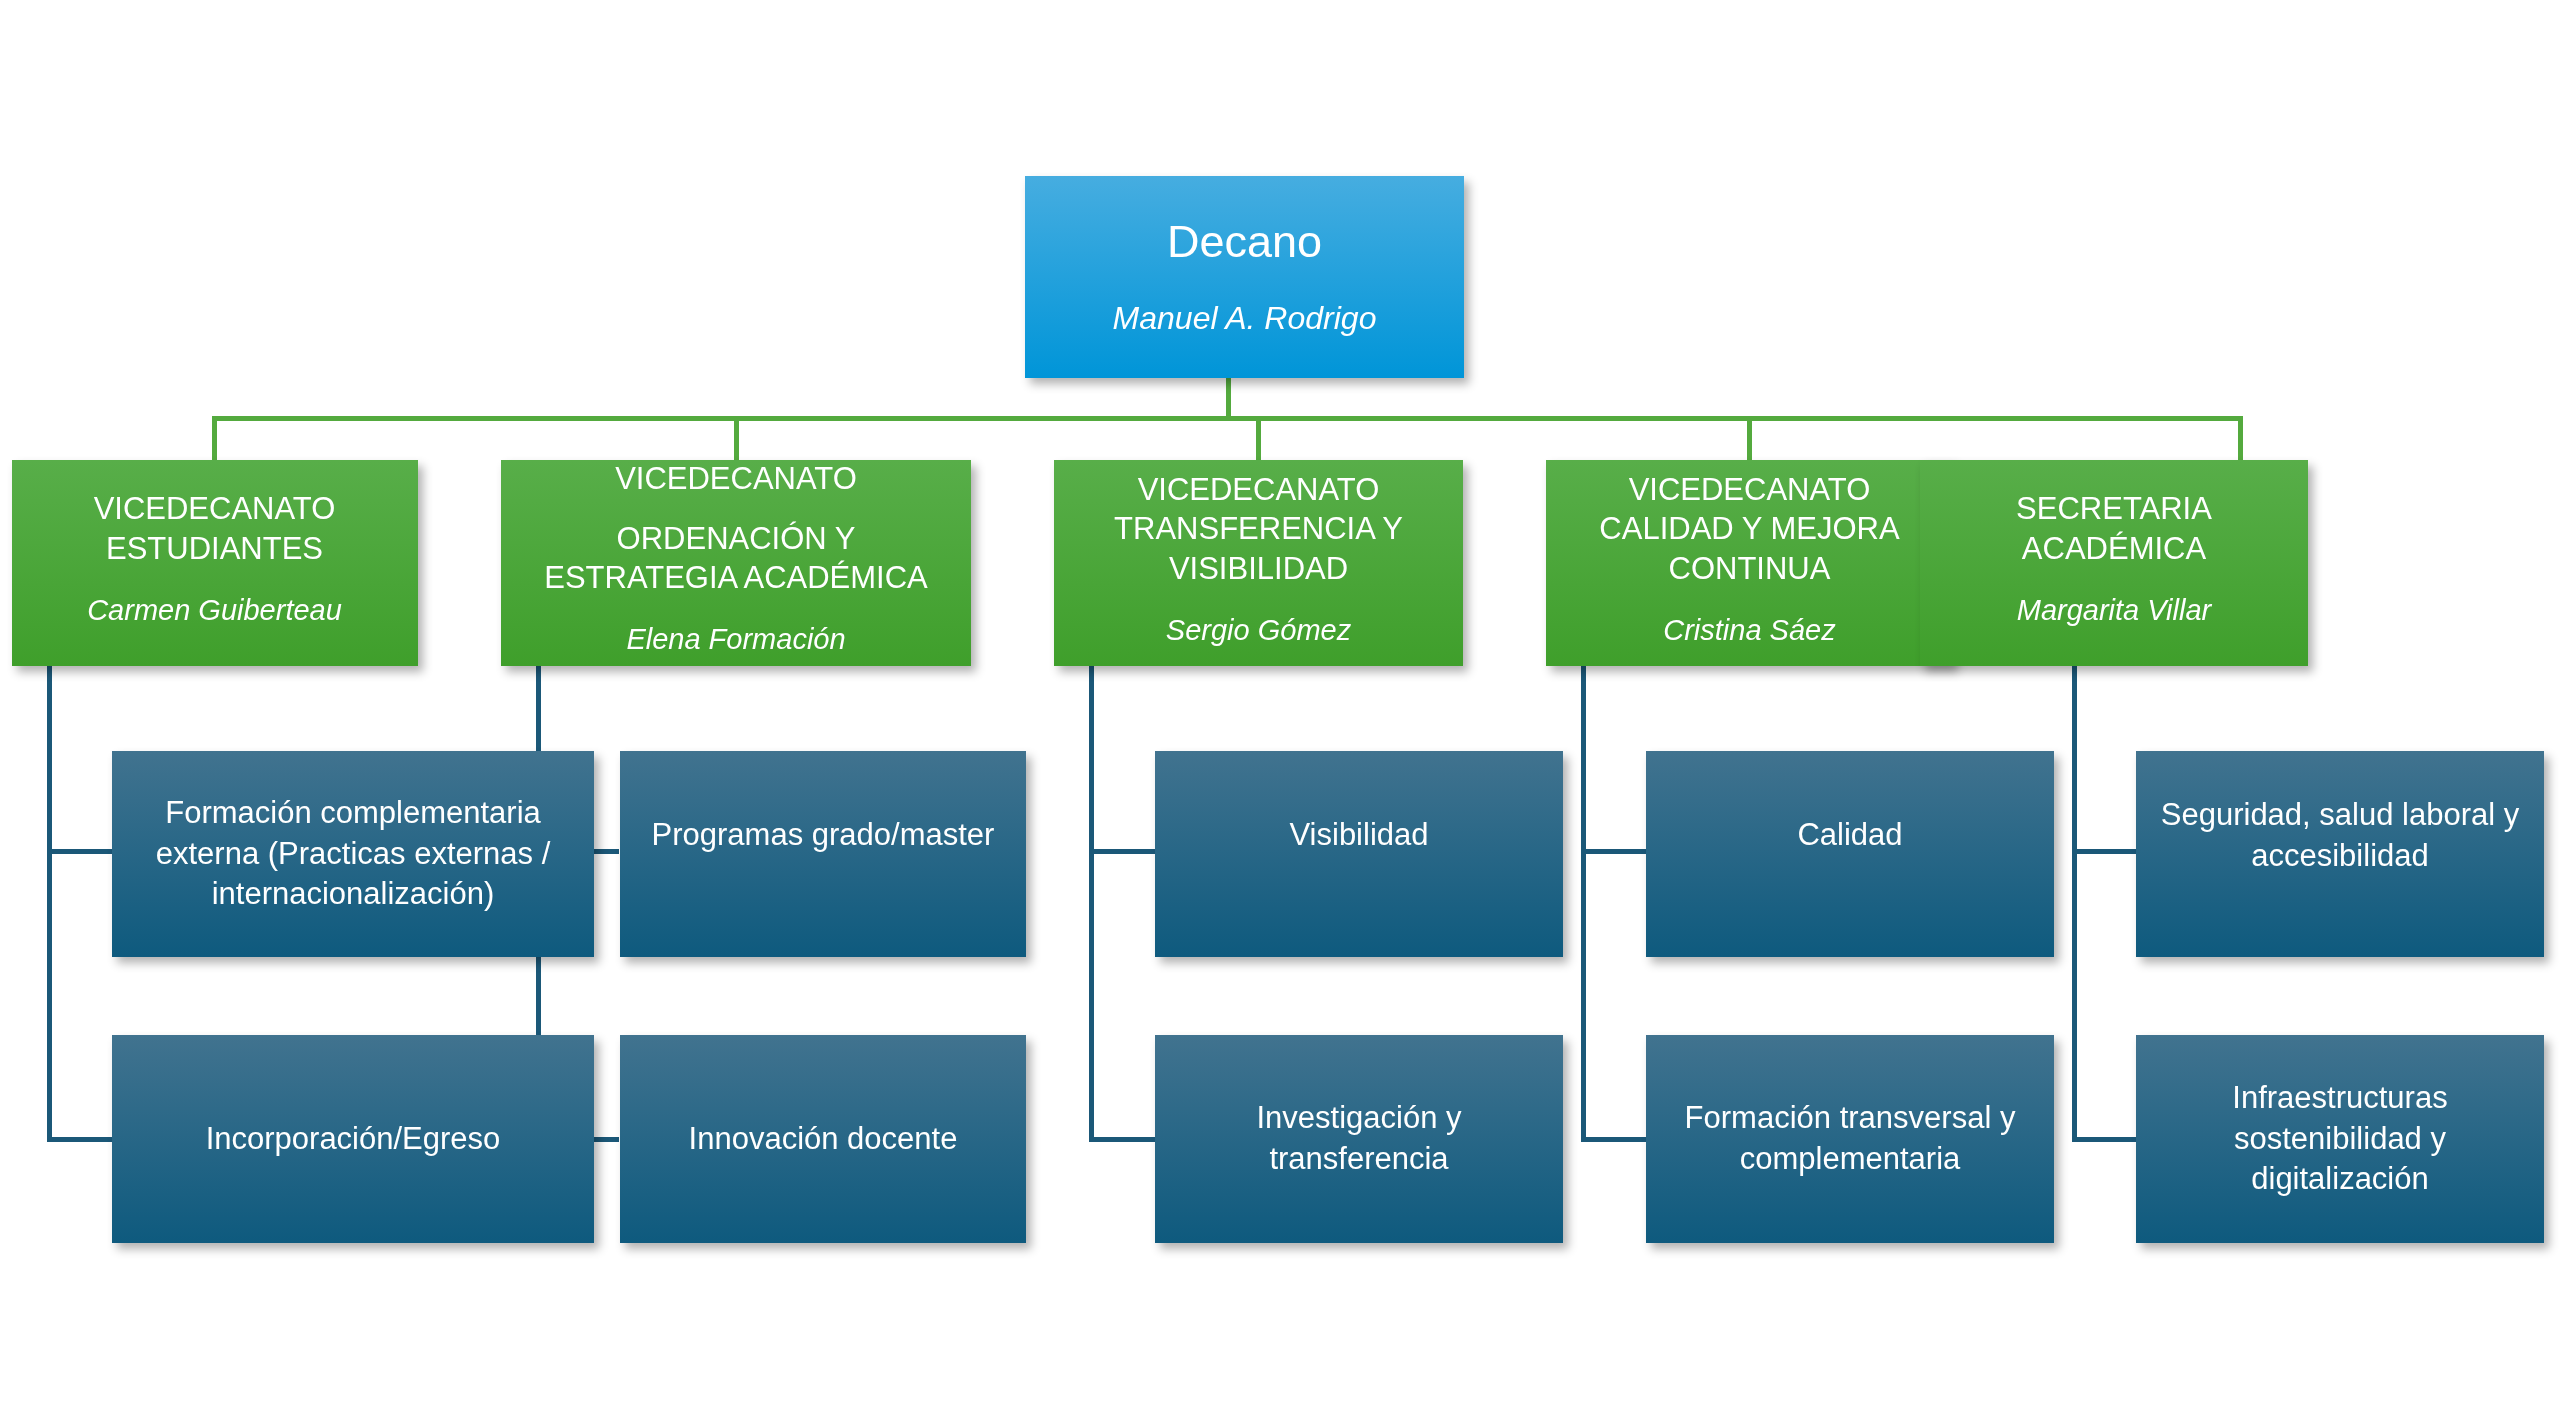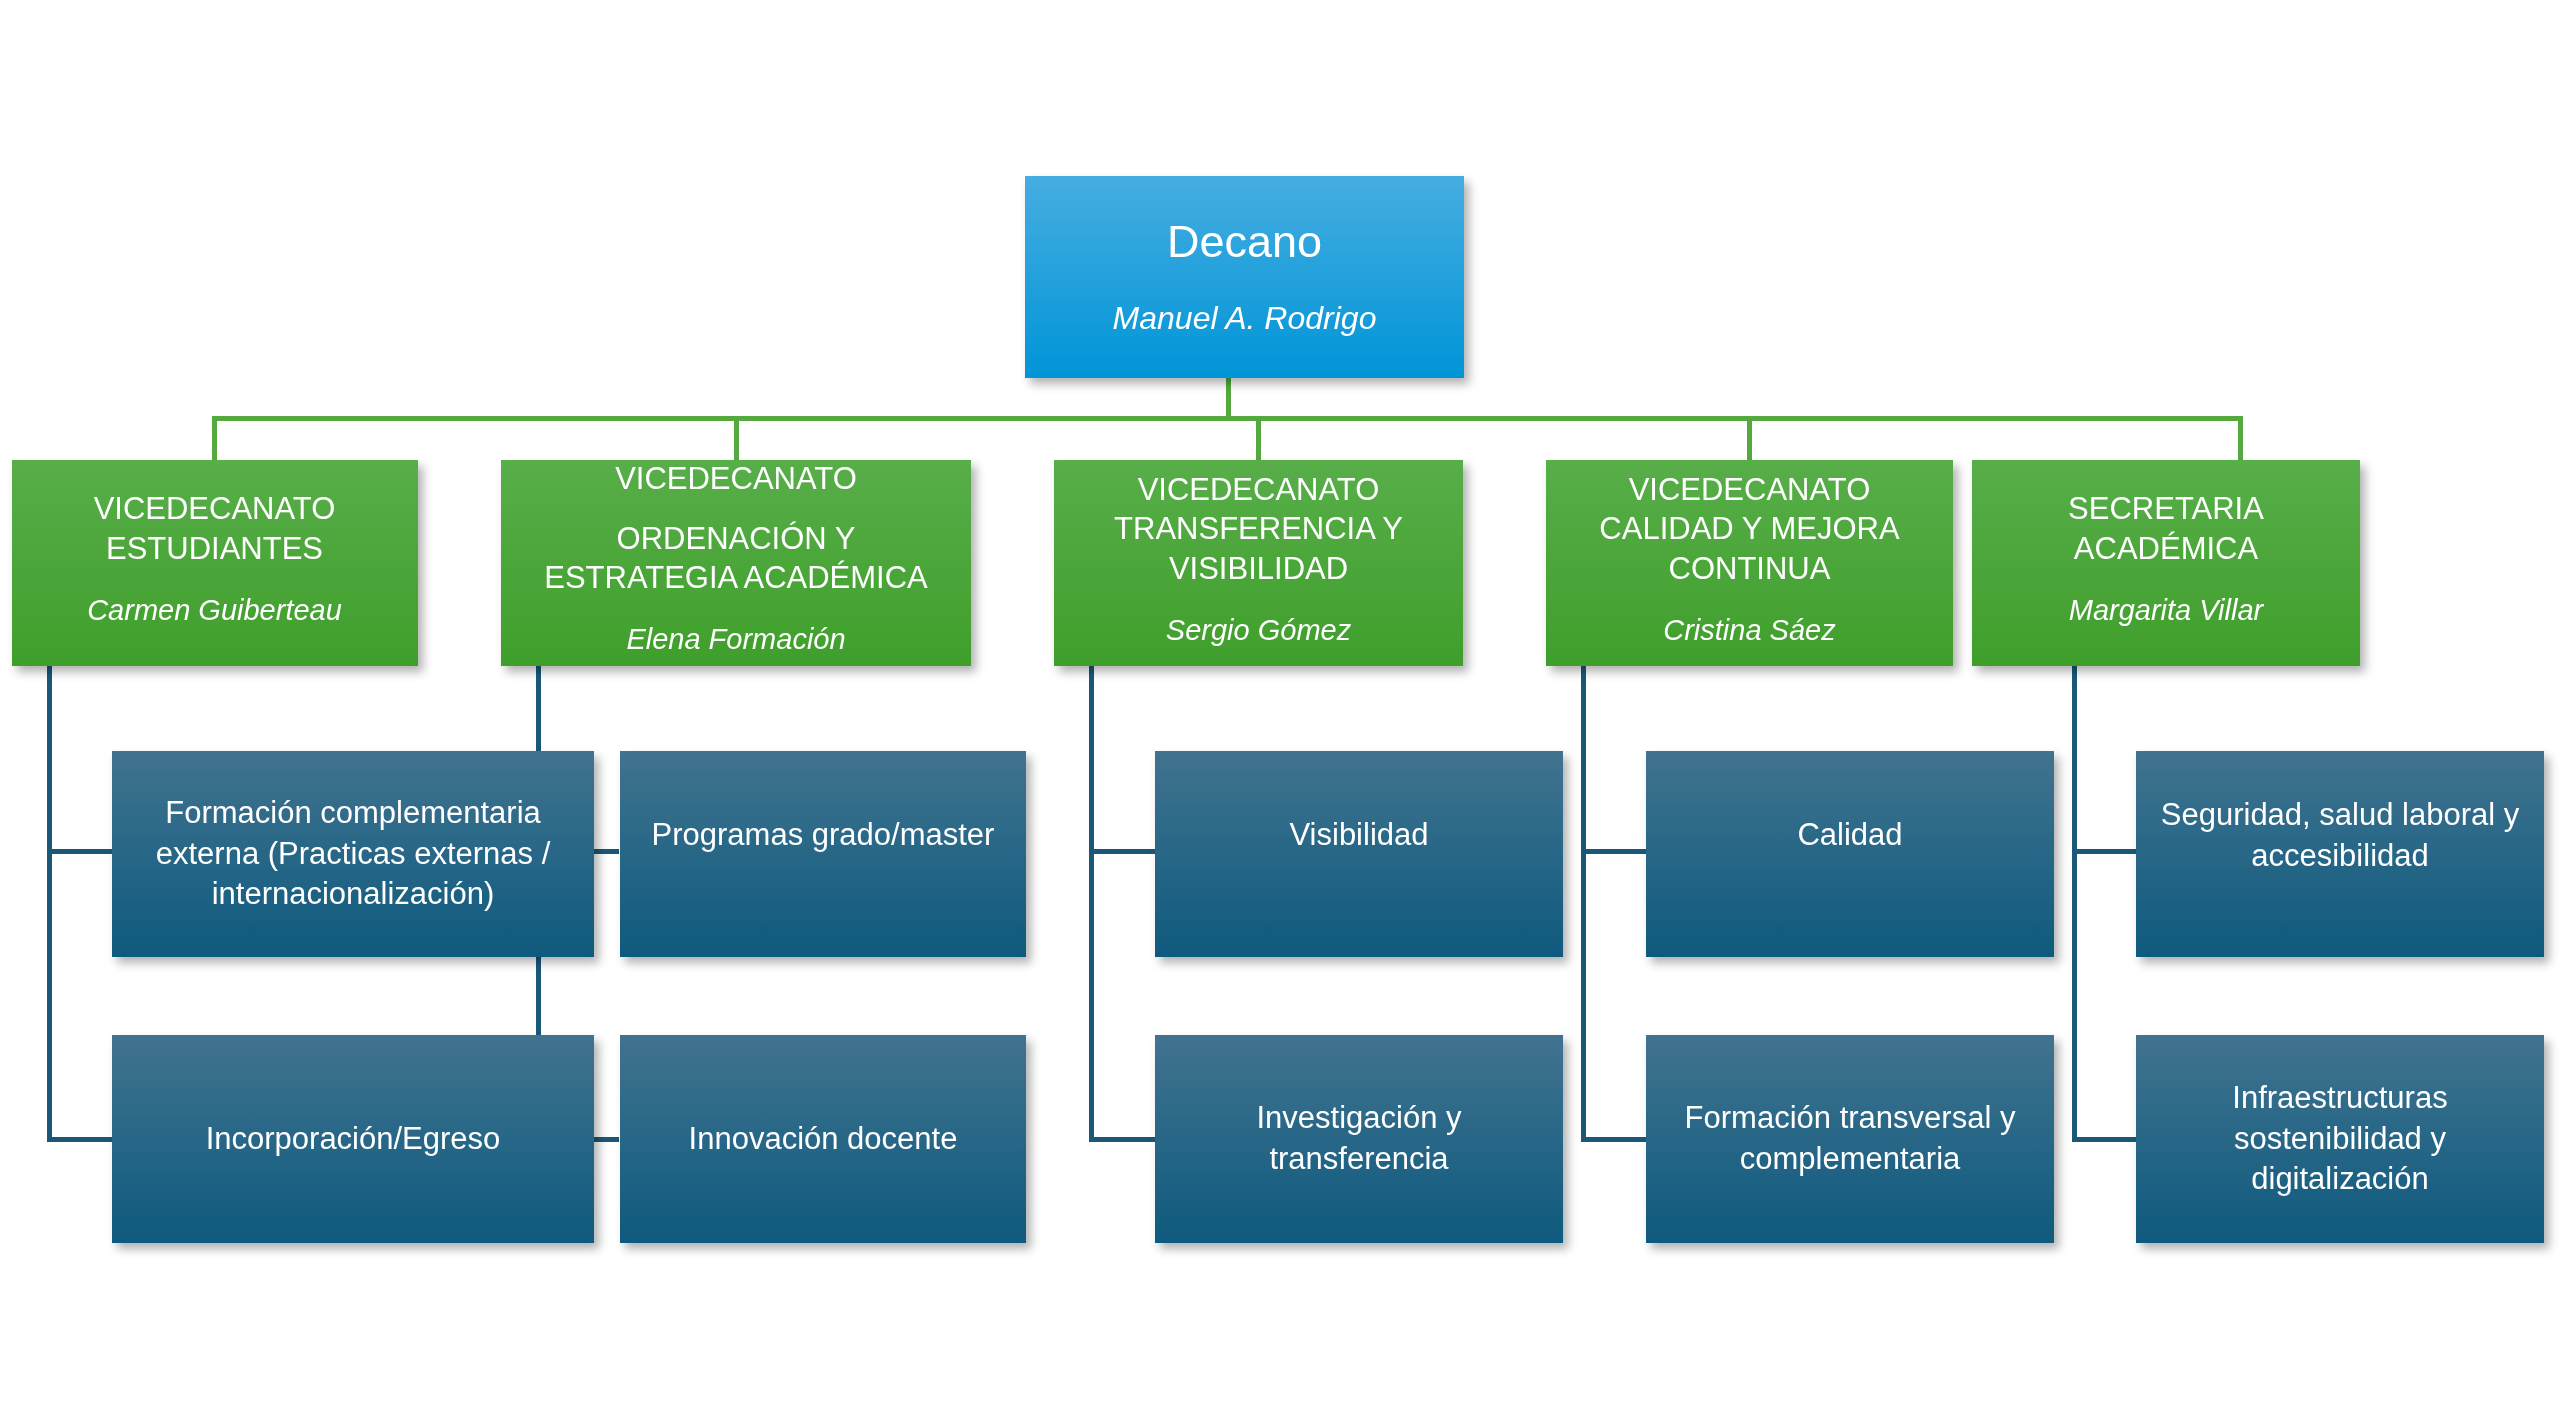--- a/index.html
+++ b/index.html
@@ -25,21 +25,21 @@
     background:linear-gradient(180deg,#58AE49 0%,#3F9F2B 100%);
   }
   .b-title,.b-sub{font-size:31px;line-height:1.27;}
   .b-sub{margin-top:20.6px;}
   .b-sub:empty{display:none;}
   .b-name{font-size:29px;font-style:italic;margin-top:26px;}
   .b1{left:11.5px;width:406px;}
   .b2{left:501px;width:470px;padding-top:4px;}
   .b3{left:1054px;width:409px;}
   .b4{left:1546px;width:407px;}
-  .b5{left:1972px;width:388px;}
+  .b5{left:1920px;width:388px;}
   
   .leaf{
     background:linear-gradient(180deg,#41738F 0%,#0E5A7E 100%);
     font-size:31px;line-height:1.32;padding:0 16px;
   }
   .leaf.hi{padding-bottom:37px;}
   .r1{top:751px;height:206px;}
   .r2{top:1035px;height:208px;}
   .c1{left:112px;width:482px;}
   .c2{left:620px;width:406px;}

